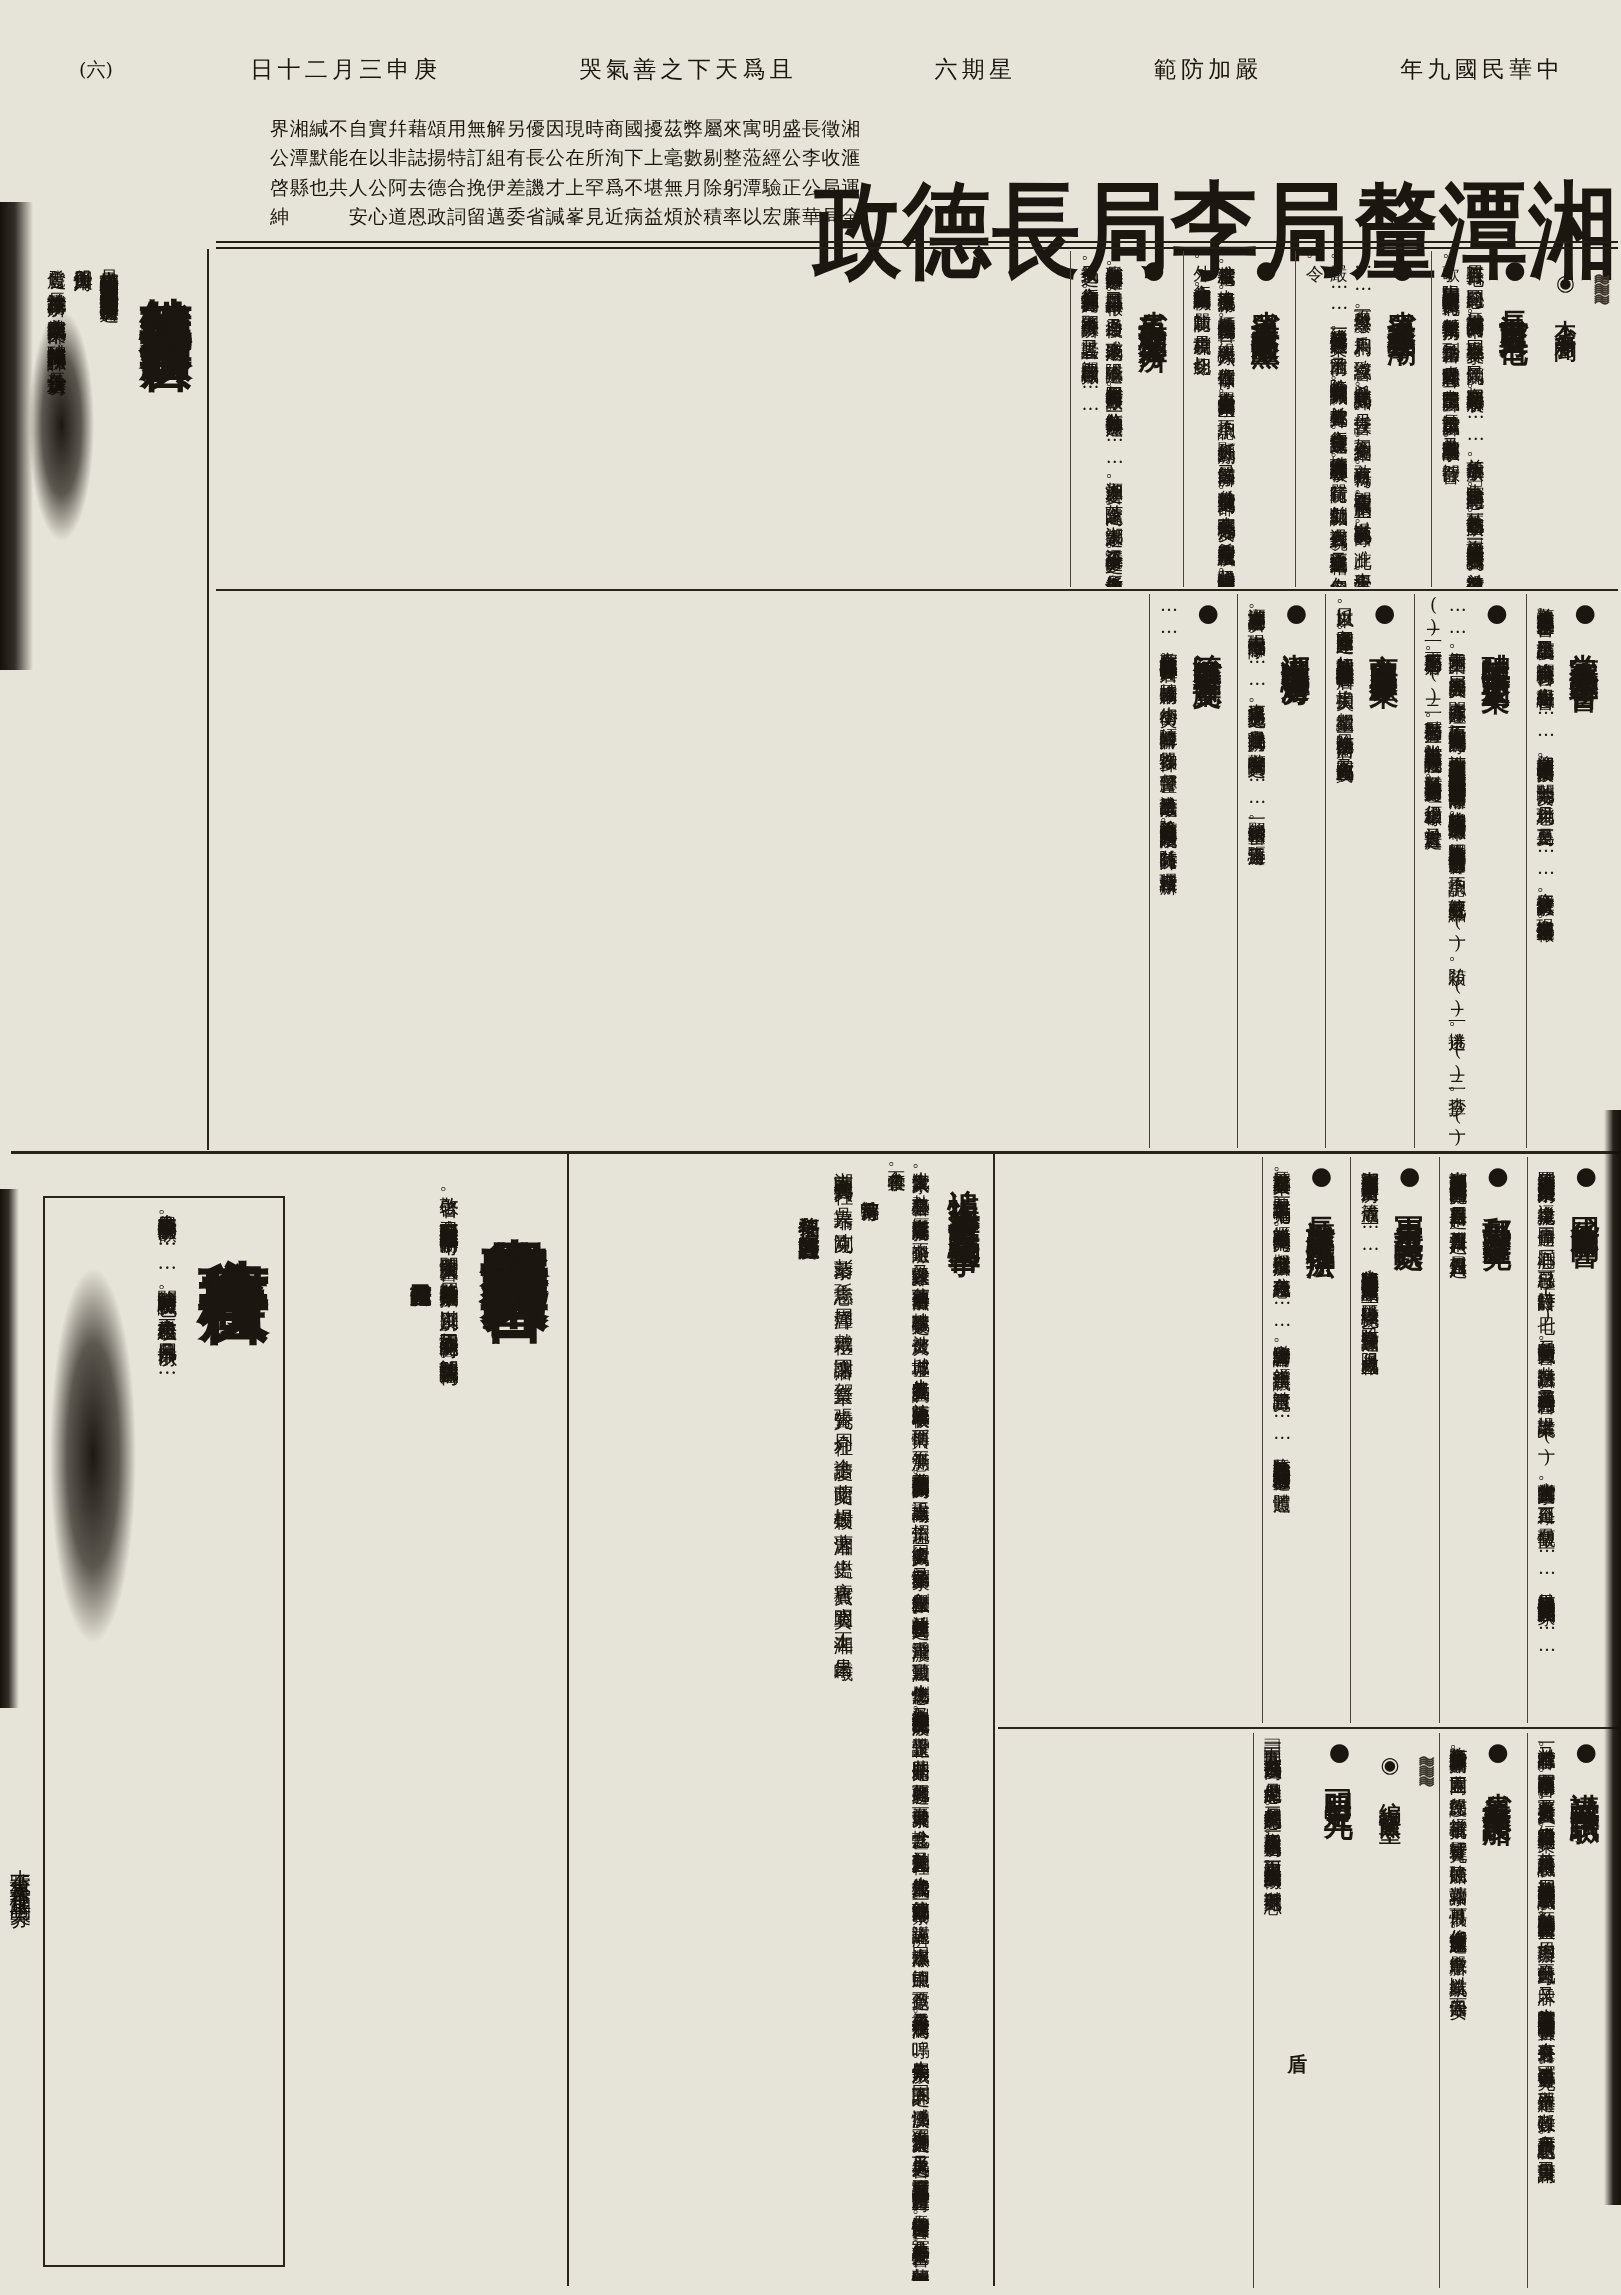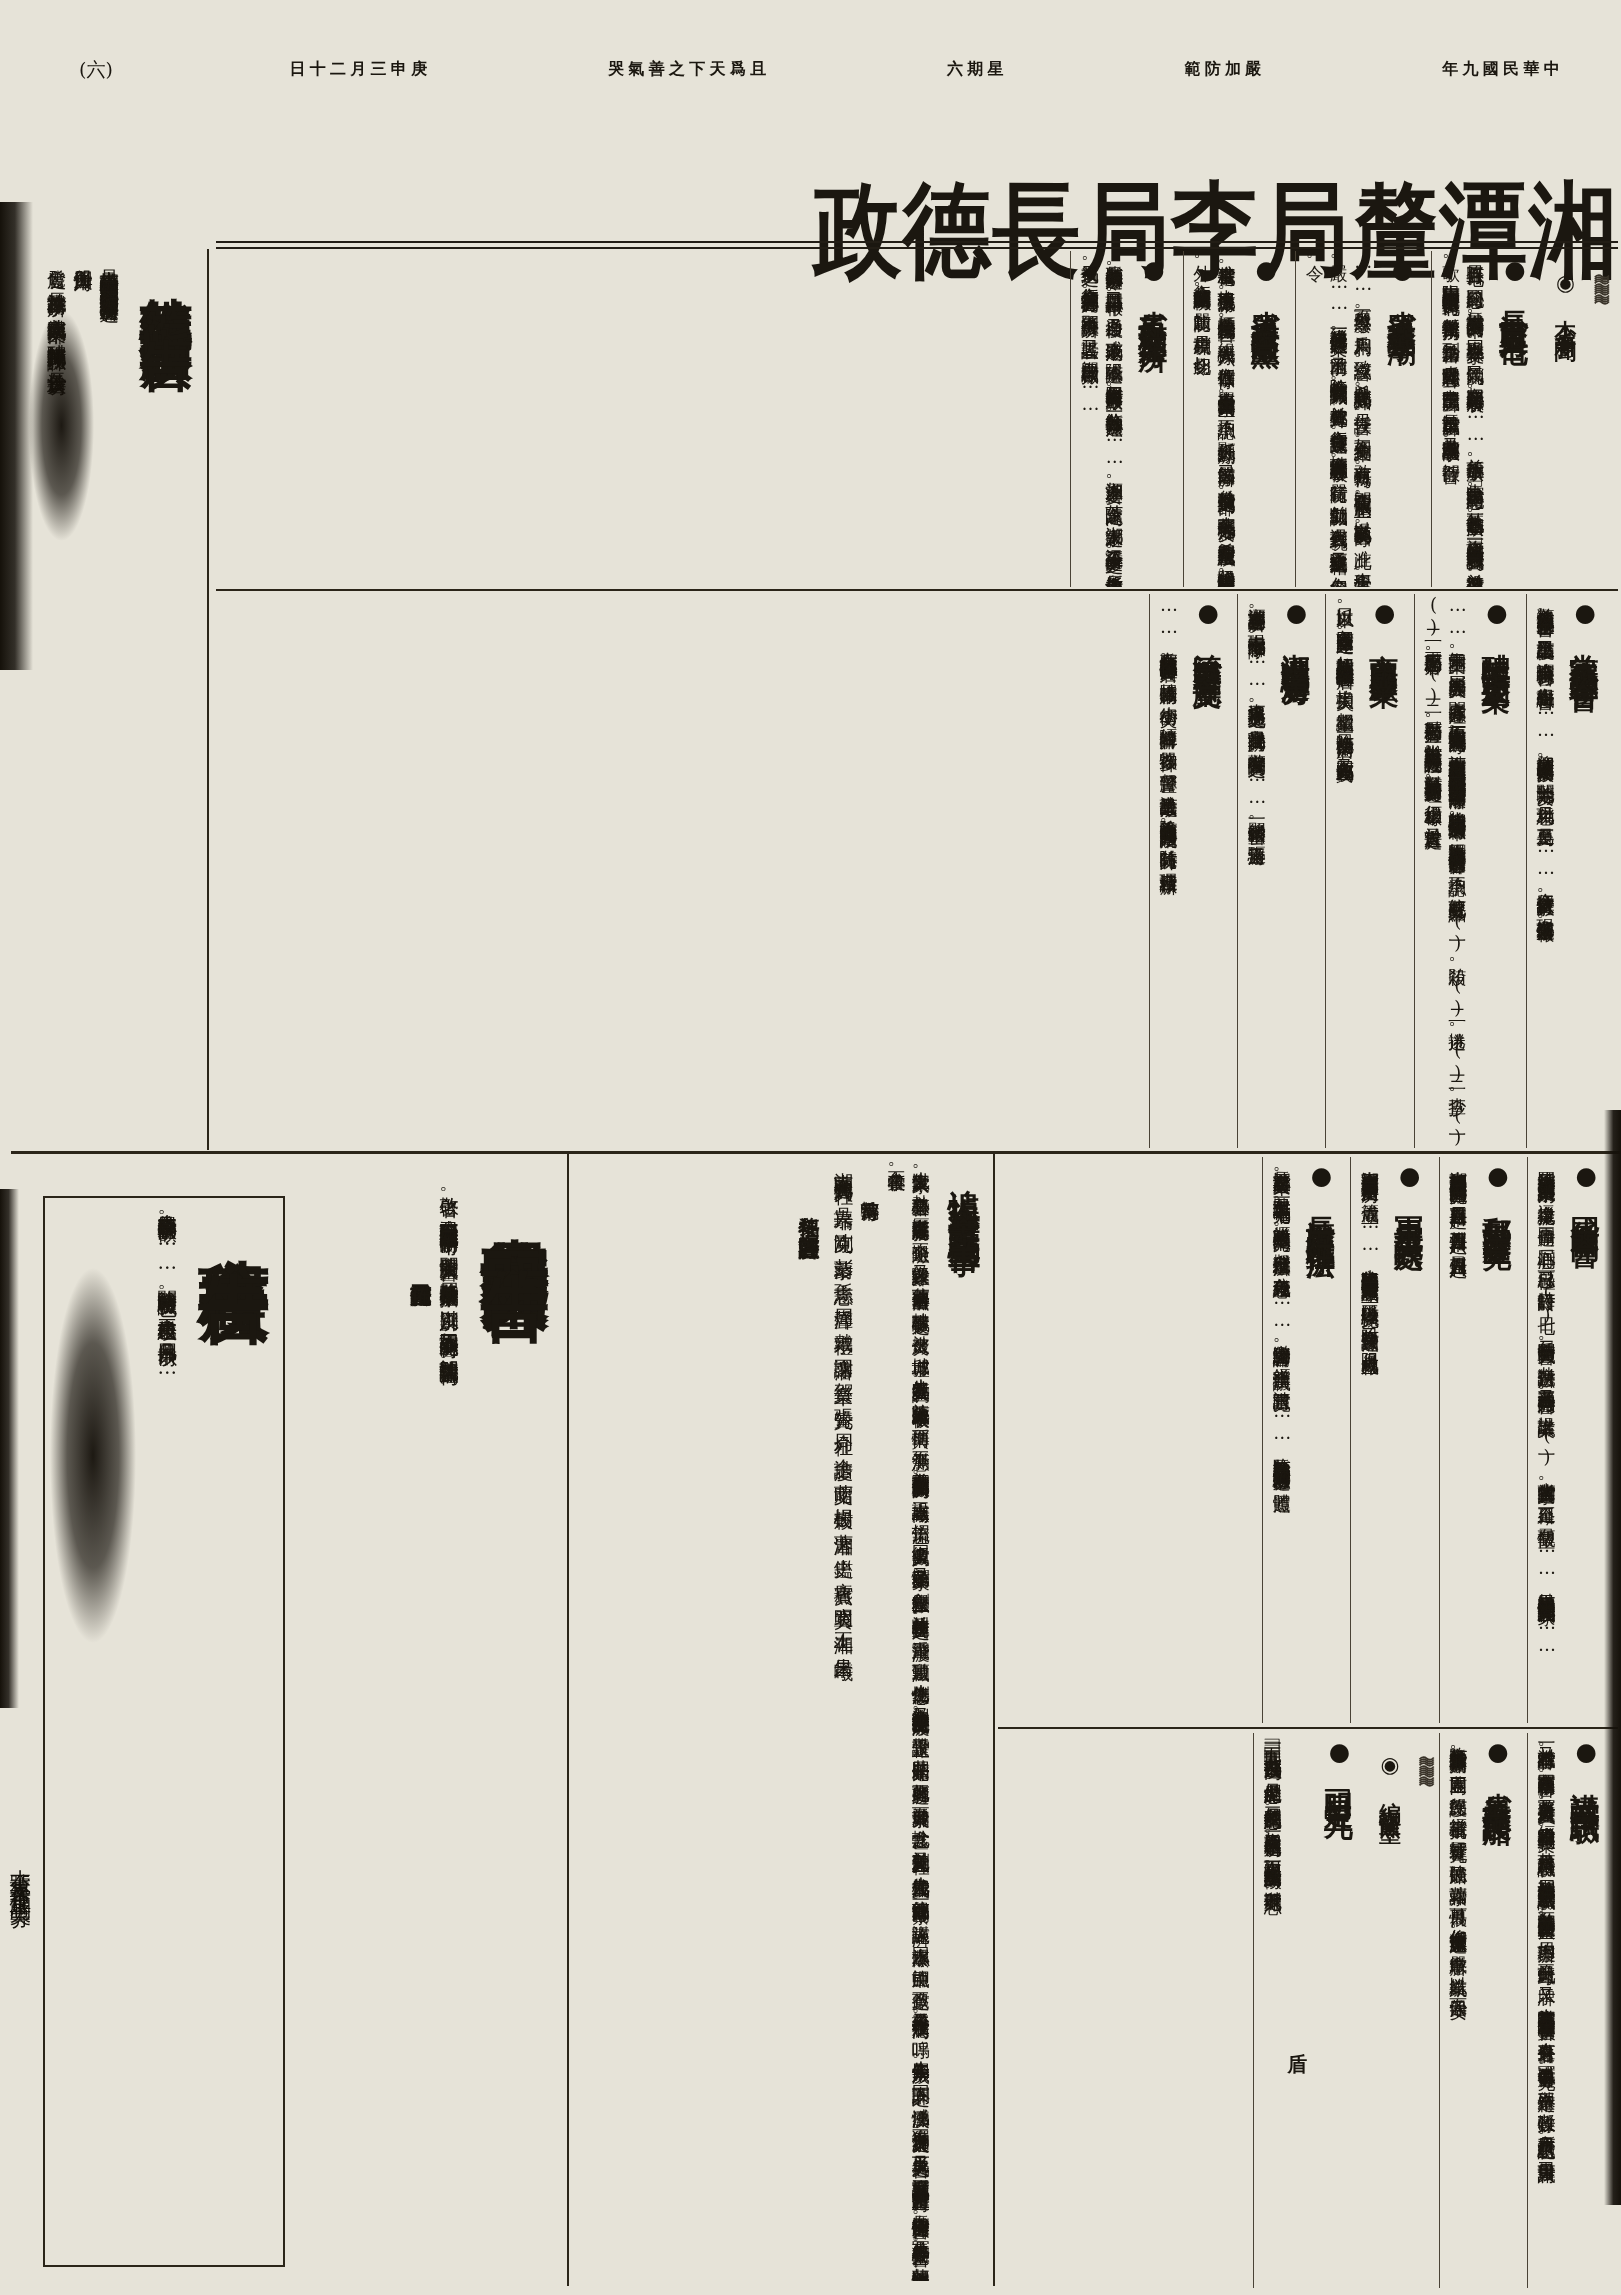--- a/index.html
+++ b/index.html
@@ -12,21 +12,21 @@
   }
   
   .rtl{direction:rtl;unicode-bidi:bidi-override;}
 
   .masthead{
     position:absolute;left:79px;top:27px;width:1485px;height:85px;
     display:flex;justify-content:space-between;align-items:center;
   }
   .masthead span{white-space:nowrap;}
   .m-small{font-size:19px;}
-  .m-mid{font-size:16px;letter-spacing:4.3px;font-weight:bold;}
+  .m-mid{font-size:23px;letter-spacing:4.3px;}
   .m-paper{font-size:62px;font-weight:bold;letter-spacing:19px;}
 
   .tribute-lines{
     position:absolute;left:241px;top:114px;width:620px;height:124px;
     font-size:19px;line-height:1.55;letter-spacing:0.7px;white-space:nowrap;
   }
   .tribute-lines p{margin:0;}
   .tribute-title{
     position:absolute;left:840px;top:102px;width:778px;height:137px;
     font-size:88px;font-weight:bold;white-space:nowrap;
@@ -76,20 +76,26 @@
 
   <header class="masthead">
     <span class="m-small rtl">(六)</span>
     <span class="m-mid rtl">庚申三月二十日</span>
     <span class="m-mid rtl">且爲天下之善氣哭</span>
     <span class="m-mid rtl">星期六</span>
     <span class="m-mid rtl">嚴加防範</span>
     <span class="m-mid rtl">中華民國九年</span>
   </header>
 
+  <div class="tribute-lines">
+    <p class="rtl">湘徵長盛明寓來屬弊茲擾國商時現因優另解無用頌藉幷實自不緘湘界</p>
+    <p class="rtl">滙收李公經蒞整剔數毫上下洵所在公長有組訂特揚誌非以在能默潭公</p>
+    <p class="rtl">運局公正驗潭躬除月無堪不爲罕上才譏差伊挽合德去阿公人共也縣啓</p>
+    <p class="rtl">金局華廉宏以率積於煩益病近見峯諴省委邁留詞政恩道心安　　　紳</p>
+  </div>
   <h1 class="tribute-title rtl">湘潭釐局李局長德政</h1>
 
   <div class="rule-double" style="left:216px;top:241px;width:1402px;"></div>
   <div class="hline" style="left:216px;top:589px;width:1402px;height:2.2px;"></div>
   <div class="hline" style="left:10.8px;top:1151px;width:1611px;height:2.9px;"></div>
   <div class="hline" style="left:998px;top:1727px;width:620px;height:2.2px;"></div>
   <div class="vline" style="left:207px;top:249px;width:2.2px;height:901px;"></div>
   <div class="vline" style="left:993px;top:1154px;width:2.2px;height:1132px;"></div>
   <div class="vline" style="left:567px;top:1154px;width:2.2px;height:1132px;"></div>
 

